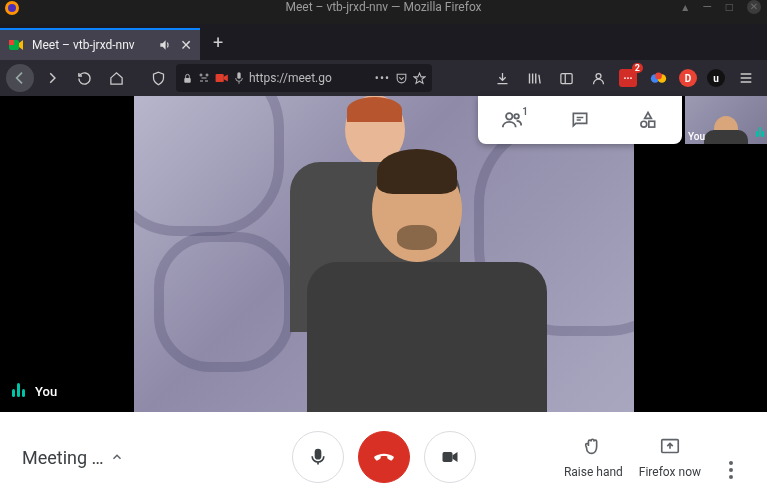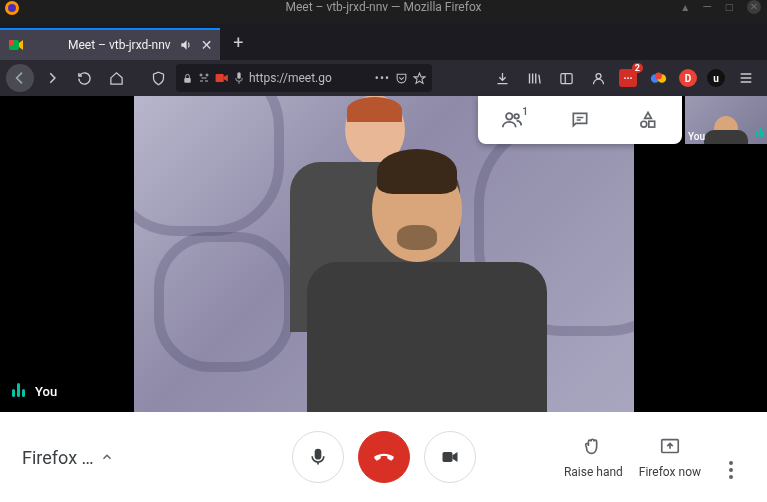--- a/index.html
+++ b/index.html
@@ -10,21 +10,21 @@
   .os-titlebar .firefox-brand { position: absolute; left: 4px; display:flex; align-items:center; }
   .os-titlebar .win-title { color: #9b9b9b; font-size: 12px; }
   .os-titlebar .win-ctrls { position: absolute; right: 6px; display: flex; gap: 14px; align-items: center; }
   .os-titlebar .win-ctrls span { color: #6c6c6c; font-size: 12px; line-height: 1; cursor: pointer; }
   .os-titlebar .win-ctrls .close-circle { width:14px; height:14px; border-radius:50%; background:#3c3c3c; display:inline-flex; align-items:center; justify-content:center; font-size:10px; }
 
   
   .tabstrip { height: 36px; background: #1c1b22; display: flex; align-items: flex-end; }
   .tab { height: 32px; min-width: 200px; background: #42414d; color:#f0f0f0; display:flex; align-items:center; padding:0 8px; font-size:12px; gap:8px; border-top:2px solid #0a84ff; }
   .tab .tab-icon { width:16px; height:16px; display:inline-flex; }
-  .tab .tab-title { flex:1; white-space:nowrap; overflow:hidden;margin-left:36px; }
+  .tab .tab-title { flex:1; white-space:nowrap; overflow:hidden; }
   .tab .tab-mute { color:#ddd; }
   .tab .tab-close { color:#ddd; font-size:14px; cursor:pointer; }
   .newtab { width:36px; height:36px; display:flex; align-items:center; justify-content:center; color:#ccc; font-size:18px; cursor:pointer; }
 
   
   .urlbar { height: 36px; background: #2b2a33; display:flex; align-items:center; padding:0 6px; gap:4px; }
   .navbtn { width:28px; height:28px; display:flex; align-items:center; justify-content:center; color:#ccc; cursor:pointer; border-radius:4px; }
   .navbtn.back { background:#4a4a52; border-radius:50%; color:#777; }
   .urlfield { flex:0 0 auto; width:256px; height:28px; background:#1c1b22; border-radius:4px; display:flex; align-items:center; padding:0 6px; gap:5px; color:#bbb; font-size:12px; }
   .urlfield .urltext { flex:1; white-space:nowrap; overflow:hidden; }
@@ -285,21 +285,21 @@
       <div style="width:24px;height:26px;background:#d9a67b;border-radius:50% 50% 0 0;margin-bottom:2px;"></div>
       <div style="position:absolute;bottom:0;width:44px;height:14px;background:#3a3a3a;border-radius:10px 10px 0 0;"></div>
     </div>
     <span class="lbl">You</span>
     <span class="mini-bars"><span class="b1"></span><span class="b2"></span><span class="b3"></span></span>
   </div>
 </div>
 
 <div class="controlbar">
   <div class="meeting-info">
-    <span>Firefox …</span>
+    <span>Meeting …</span>
     <span class="chev">
       <svg width="14" height="14" viewBox="0 0 24 24" fill="none" stroke="#5f6368" stroke-width="2.5">
           <path d="M6 15 L12 9 L18 15"></path>
         </svg>
     </span>
   </div>
 
   <div class="center-ctrls">
     <div class="circbtn">
       <svg width="20" height="20" viewBox="0 0 24 24" fill="none" stroke="#3c4043" stroke-width="2">

